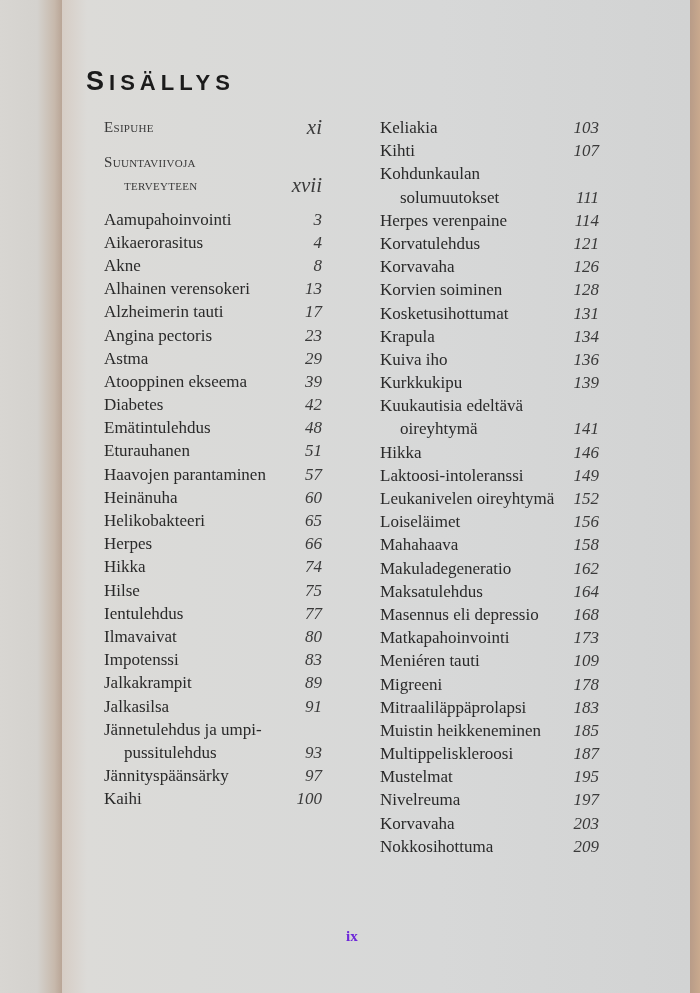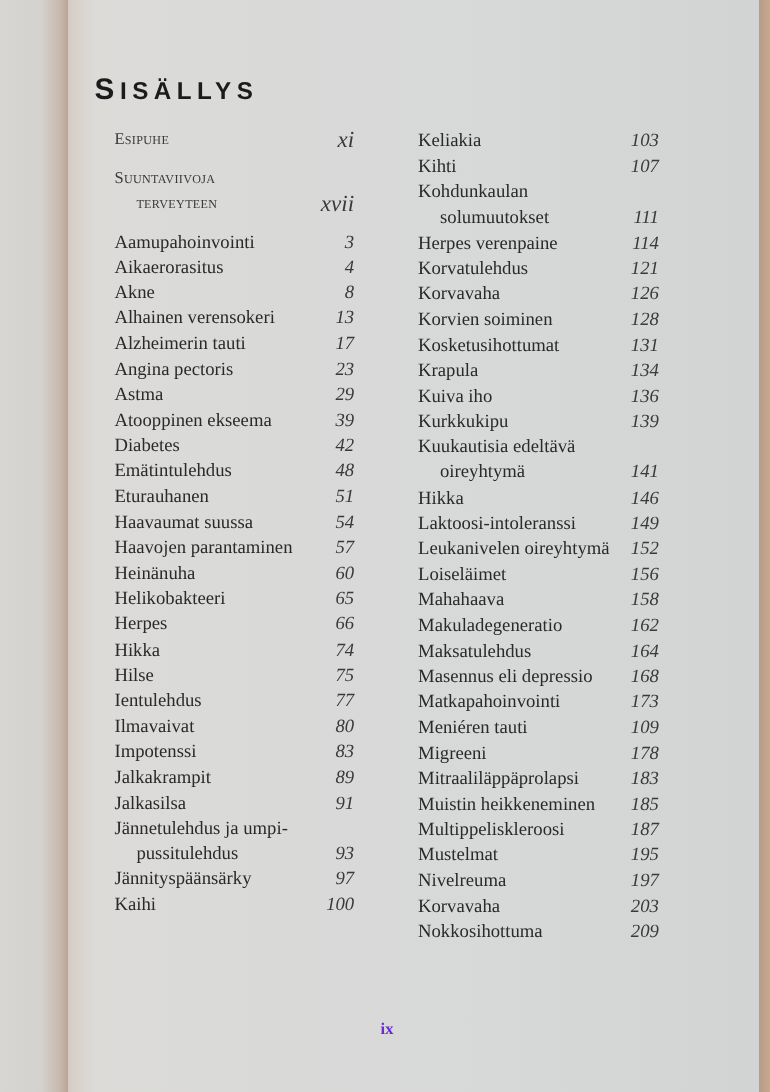--- a/index.html
+++ b/index.html
@@ -112,24 +112,20 @@
       </div>
       <div class="row">
         <span class="label">Emätintulehdus</span>
         <span class="page-no">48</span>
       </div>
       <div class="row">
         <span class="label">Eturauhanen</span>
         <span class="page-no">51</span>
       </div>
       <div class="row">
-        <span class="label">Haavaumat suussa</span>
-        <span class="page-no">54</span>
-      </div>
-      <div class="row">
         <span class="label">Haavojen parantaminen</span>
         <span class="page-no">57</span>
       </div>
       <div class="row">
         <span class="label">Heinänuha</span>
         <span class="page-no">60</span>
       </div>
       <div class="row">
         <span class="label">Helikobakteeri</span>
         <span class="page-no">65</span>

